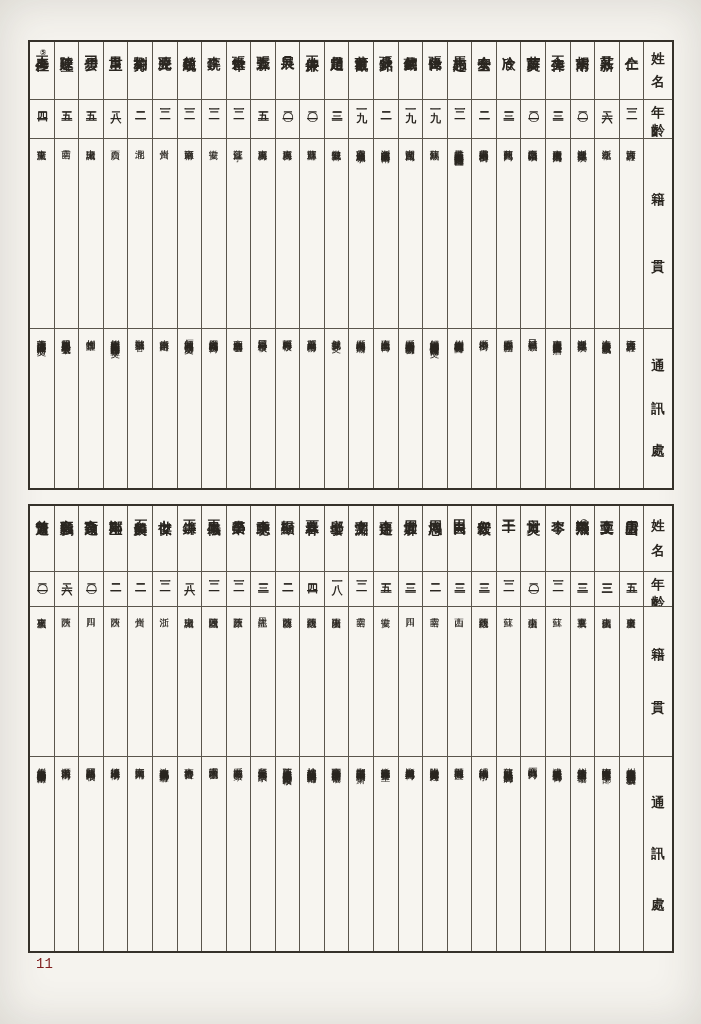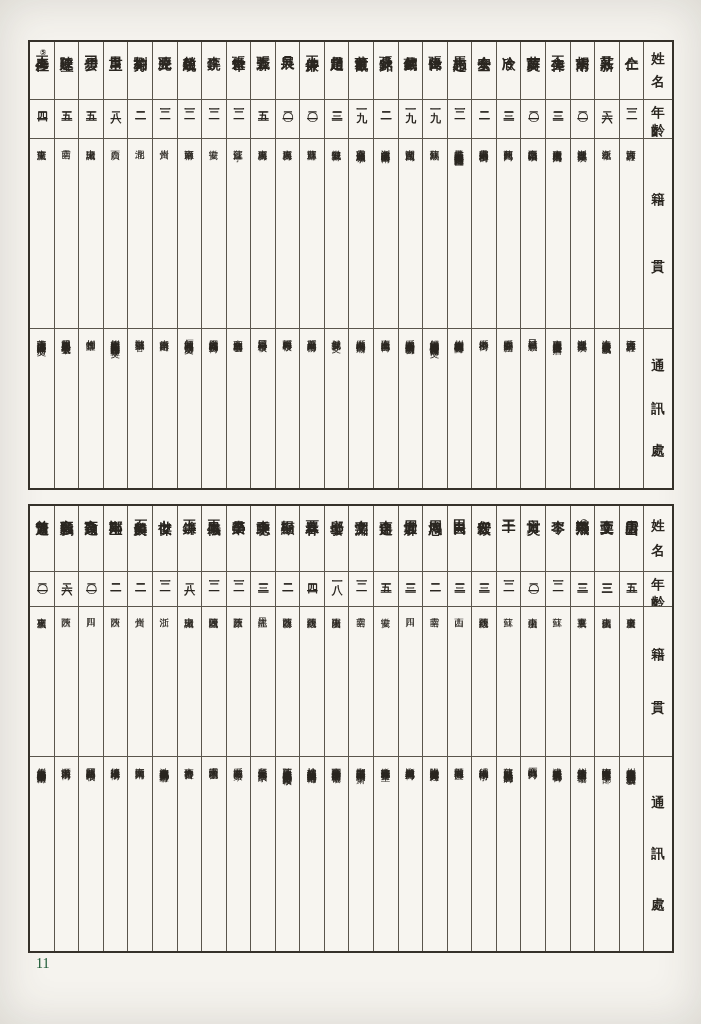--- a/index.html
+++ b/index.html
@@ -20,22 +20,22 @@
   .t0 .r-name{height:57px}.t0 .r-age{height:39px}.t0 .r-origin{height:190px}.t0 .r-addr{height:160px}
   .t1 .r-name{height:65px}.t1 .r-age{height:35px}.t1 .r-origin{height:150px}.t1 .r-addr{height:195px}
   .vtext{writing-mode:vertical-rl;text-orientation:upright;height:100%;line-height:1.1}
   .r-name .vtext{font-size:13.5px;font-weight:700;letter-spacing:1px;line-height:1}
   .r-age{align-items:center}
   .r-age .vtext{font-size:11px;font-weight:700;line-height:1}
   .r-origin .vtext,.r-addr .vtext{font-size:9.5px;line-height:1.18;letter-spacing:.5px}
   .note{font-size:8px;letter-spacing:0}
   .hcell{display:flex;flex-direction:column;justify-content:space-evenly;align-items:center;
          font-weight:700;font-size:13.5px;padding:4px 0;letter-spacing:0}
-  .page-number{position:absolute;left:36px;top:956px;font-family:Liberation Serif, serif;
-               font-size:14px;color:#14532d}
+  .page-number{position:absolute;left:36px;top:956px;font-family:Liberation Mono, monospace;
+               font-size:14px;color:#7f1d1d}
 </style>
 </head>
 <body>
 
 <div class="page">
   <div class="vtable t0">
       <div class="col hcol">
         <div class="cell hcell spread r-name">
           <span class="hchar">姓</span>
           <span class="hchar">名</span>

